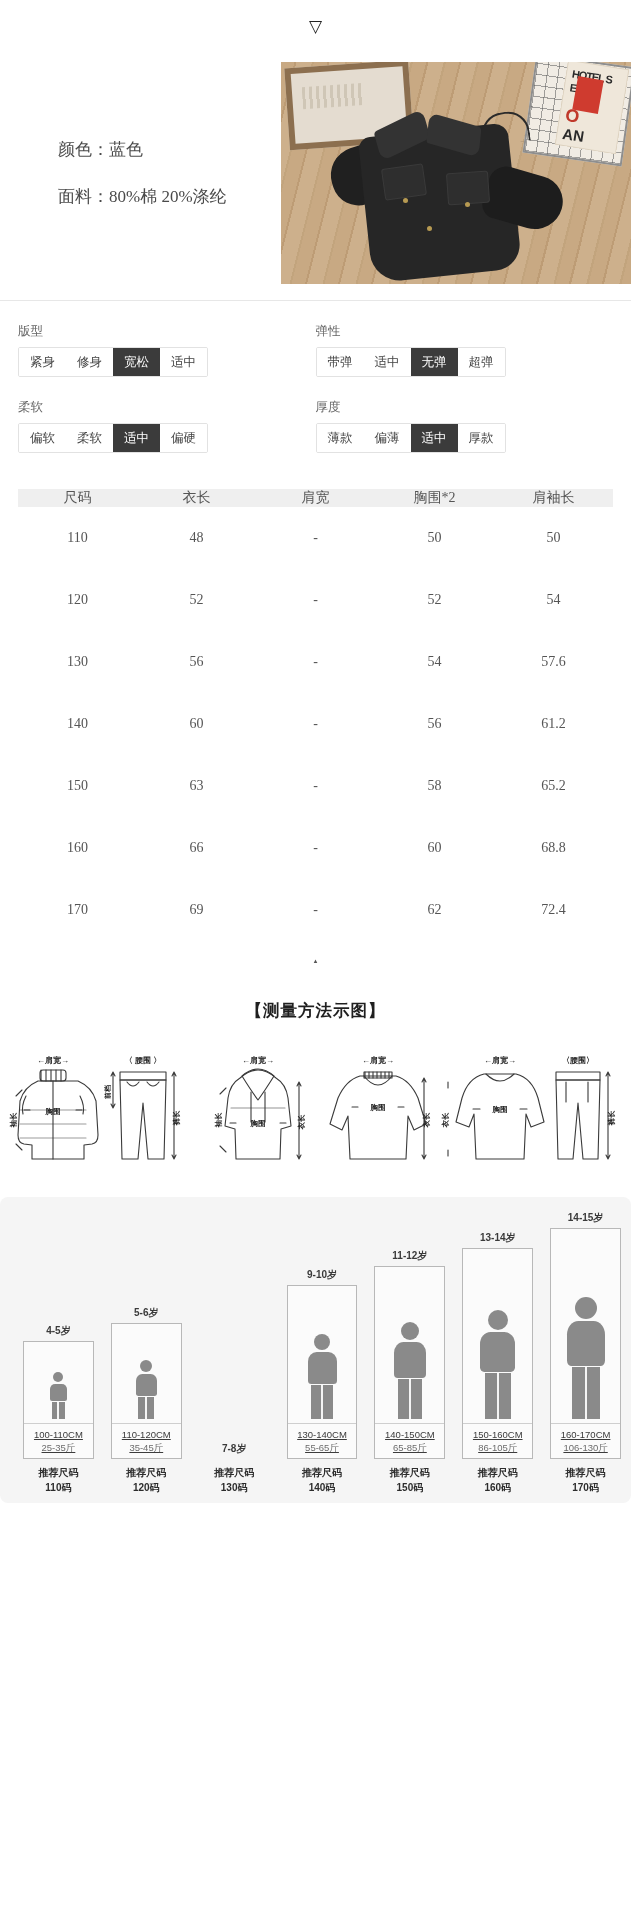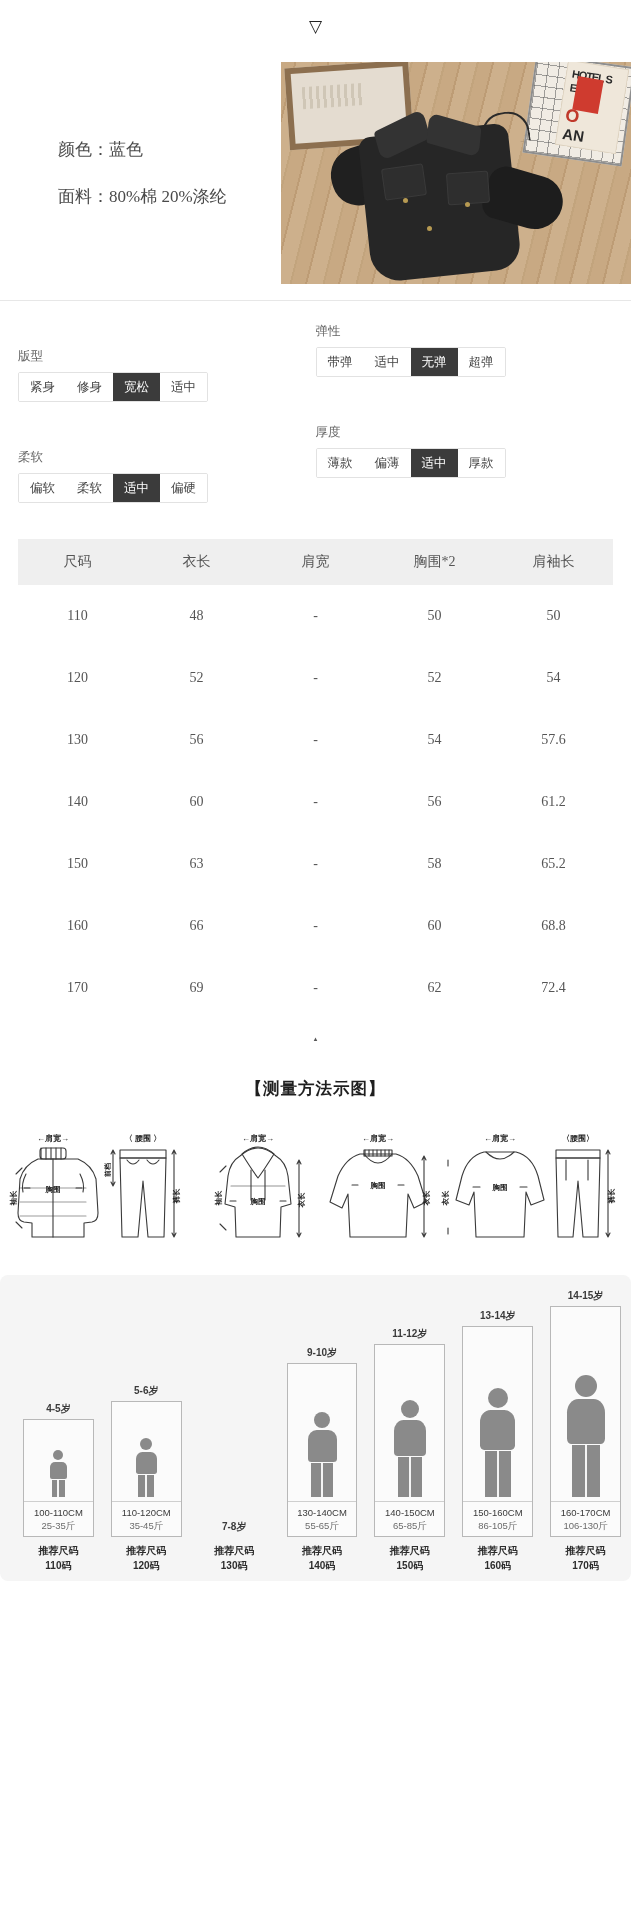--- a/index.html
+++ b/index.html
@@ -167,21 +167,21 @@
   }
   .attr-row {
     display: flex;
     margin-bottom: 22px;
   }
   .attr-row:last-child { margin-bottom: 0; }
   .attr-group {
     width: 50%;
     box-sizing: border-box;
   }
-  .attr-group:first-child { padding-right: 16px; margin-top: 25px; }
+  .attr-group:first-child { padding-right: 16px; }
   .attr-label {
     font-size: 12.5px;
     color: #666;
     margin-bottom: 7px;
   }
   .attr-opts {
     display: inline-flex;
     border: 1px solid #e2e2e2;
     background: #fff;
     border-radius: 2px;
@@ -207,21 +207,21 @@
   .sz-table {
     width: 100%;
     border-collapse: collapse;
     table-layout: fixed;
   }
   .sz-table thead th {
     background: #efefef;
     font-weight: normal;
     font-size: 14px;
     color: #555;
-    padding: 14px 0;
+    padding: 0 0;
     text-align: center;
     font-family: "Liberation Serif","DejaVu Serif",serif;
   }
   .sz-table tbody td {
     font-size: 14px;
     color: #555;
     padding: 23px 0;
     text-align: center;
     font-family: "Liberation Serif","DejaVu Serif",serif;
   }
@@ -282,20 +282,21 @@
   .age-box {
     width: 100%;
     border: 1px solid #b8b8b8;
     background: #fbfbfb;
     box-sizing: border-box;
     position: relative;
     display: flex;
     flex-direction: column;
     justify-content: flex-end;
     align-items: center;
+    text-decoration: underline;
   }
   .figure {
     position: relative;
     margin-bottom: 4px;
   }
   .fig-head {
     background: #8a8a8a;
     border-radius: 50%;
     margin: 0 auto 2px auto;
   }

